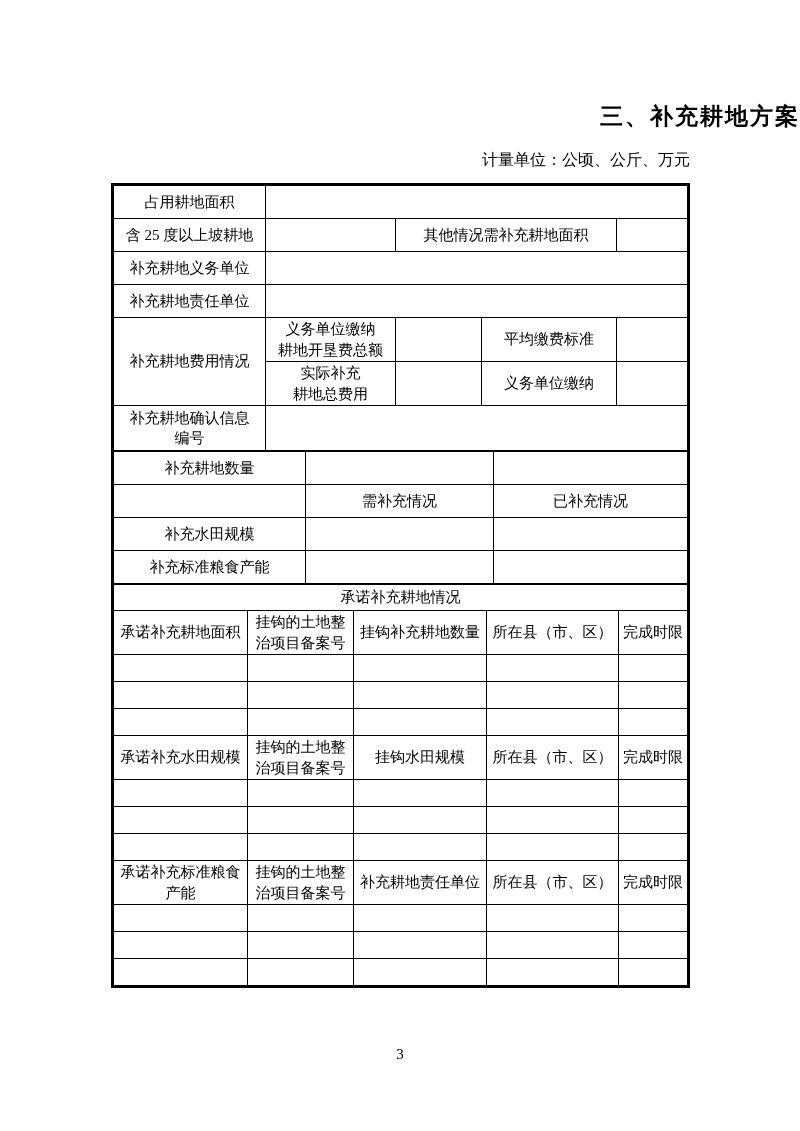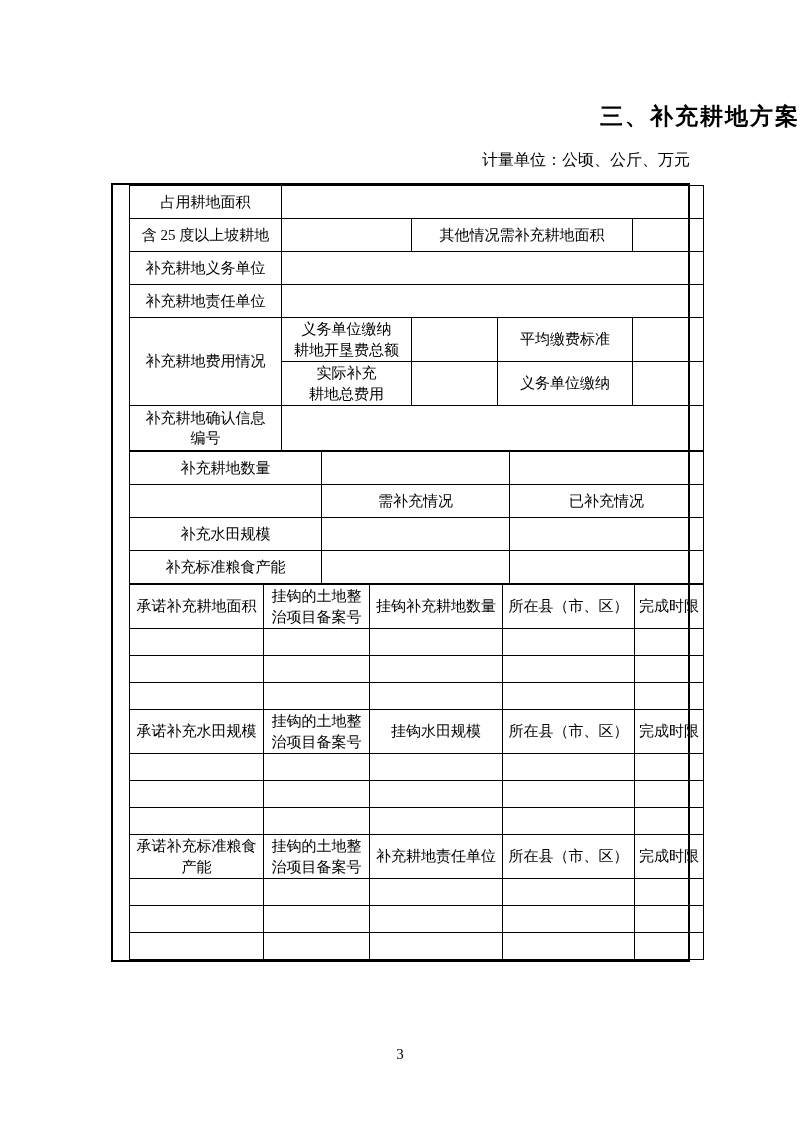--- a/index.html
+++ b/index.html
@@ -15,21 +15,21 @@
     letter-spacing: 2px;
   }
   .unit-note {
     position: absolute; top: 150px; right: 110px;
     font-size: 16px;
   }
   .table-wrap {
     position: absolute; left: 111px; top: 183px; width: 579px;
     border: 2px solid #000;
   }
-  table { width: 100%; border-collapse: collapse; table-layout: fixed; margin-left: 16px; }
+  table { width: 100%; border-collapse: collapse; table-layout: fixed; }
   td {
     border: 1px solid #000;
     text-align: center; vertical-align: middle;
     font-size: 15px; line-height: 1.35;
     white-space: pre-line; padding: 1px 2px;
     overflow: hidden;
   }
   tr.h33 { height: 33px; }
   tr.h44 { height: 44px; }
   tr.h45 { height: 45px; }
@@ -132,20 +132,23 @@
 
   <table>
     <colgroup>
       <col style="width:134px">
         <col style="width:106px">
         <col style="width:133px">
       <col style="width:132px">
         <col>
     </colgroup>
     <tbody>
+        <tr class="h26">
+      <td colspan="5" class="section-title-cell">承诺补充耕地情况</td>
+    </tr>
 
     <tr class="h44">
       <td>承诺补充耕地面积</td>
       <td>挂钩的土地整
 治项目备案号</td>
       <td>挂钩补充耕地数量</td>
       <td>所在县（市、区）</td>
       <td>完成时限</td>
     </tr>
     <tr class="h27">

